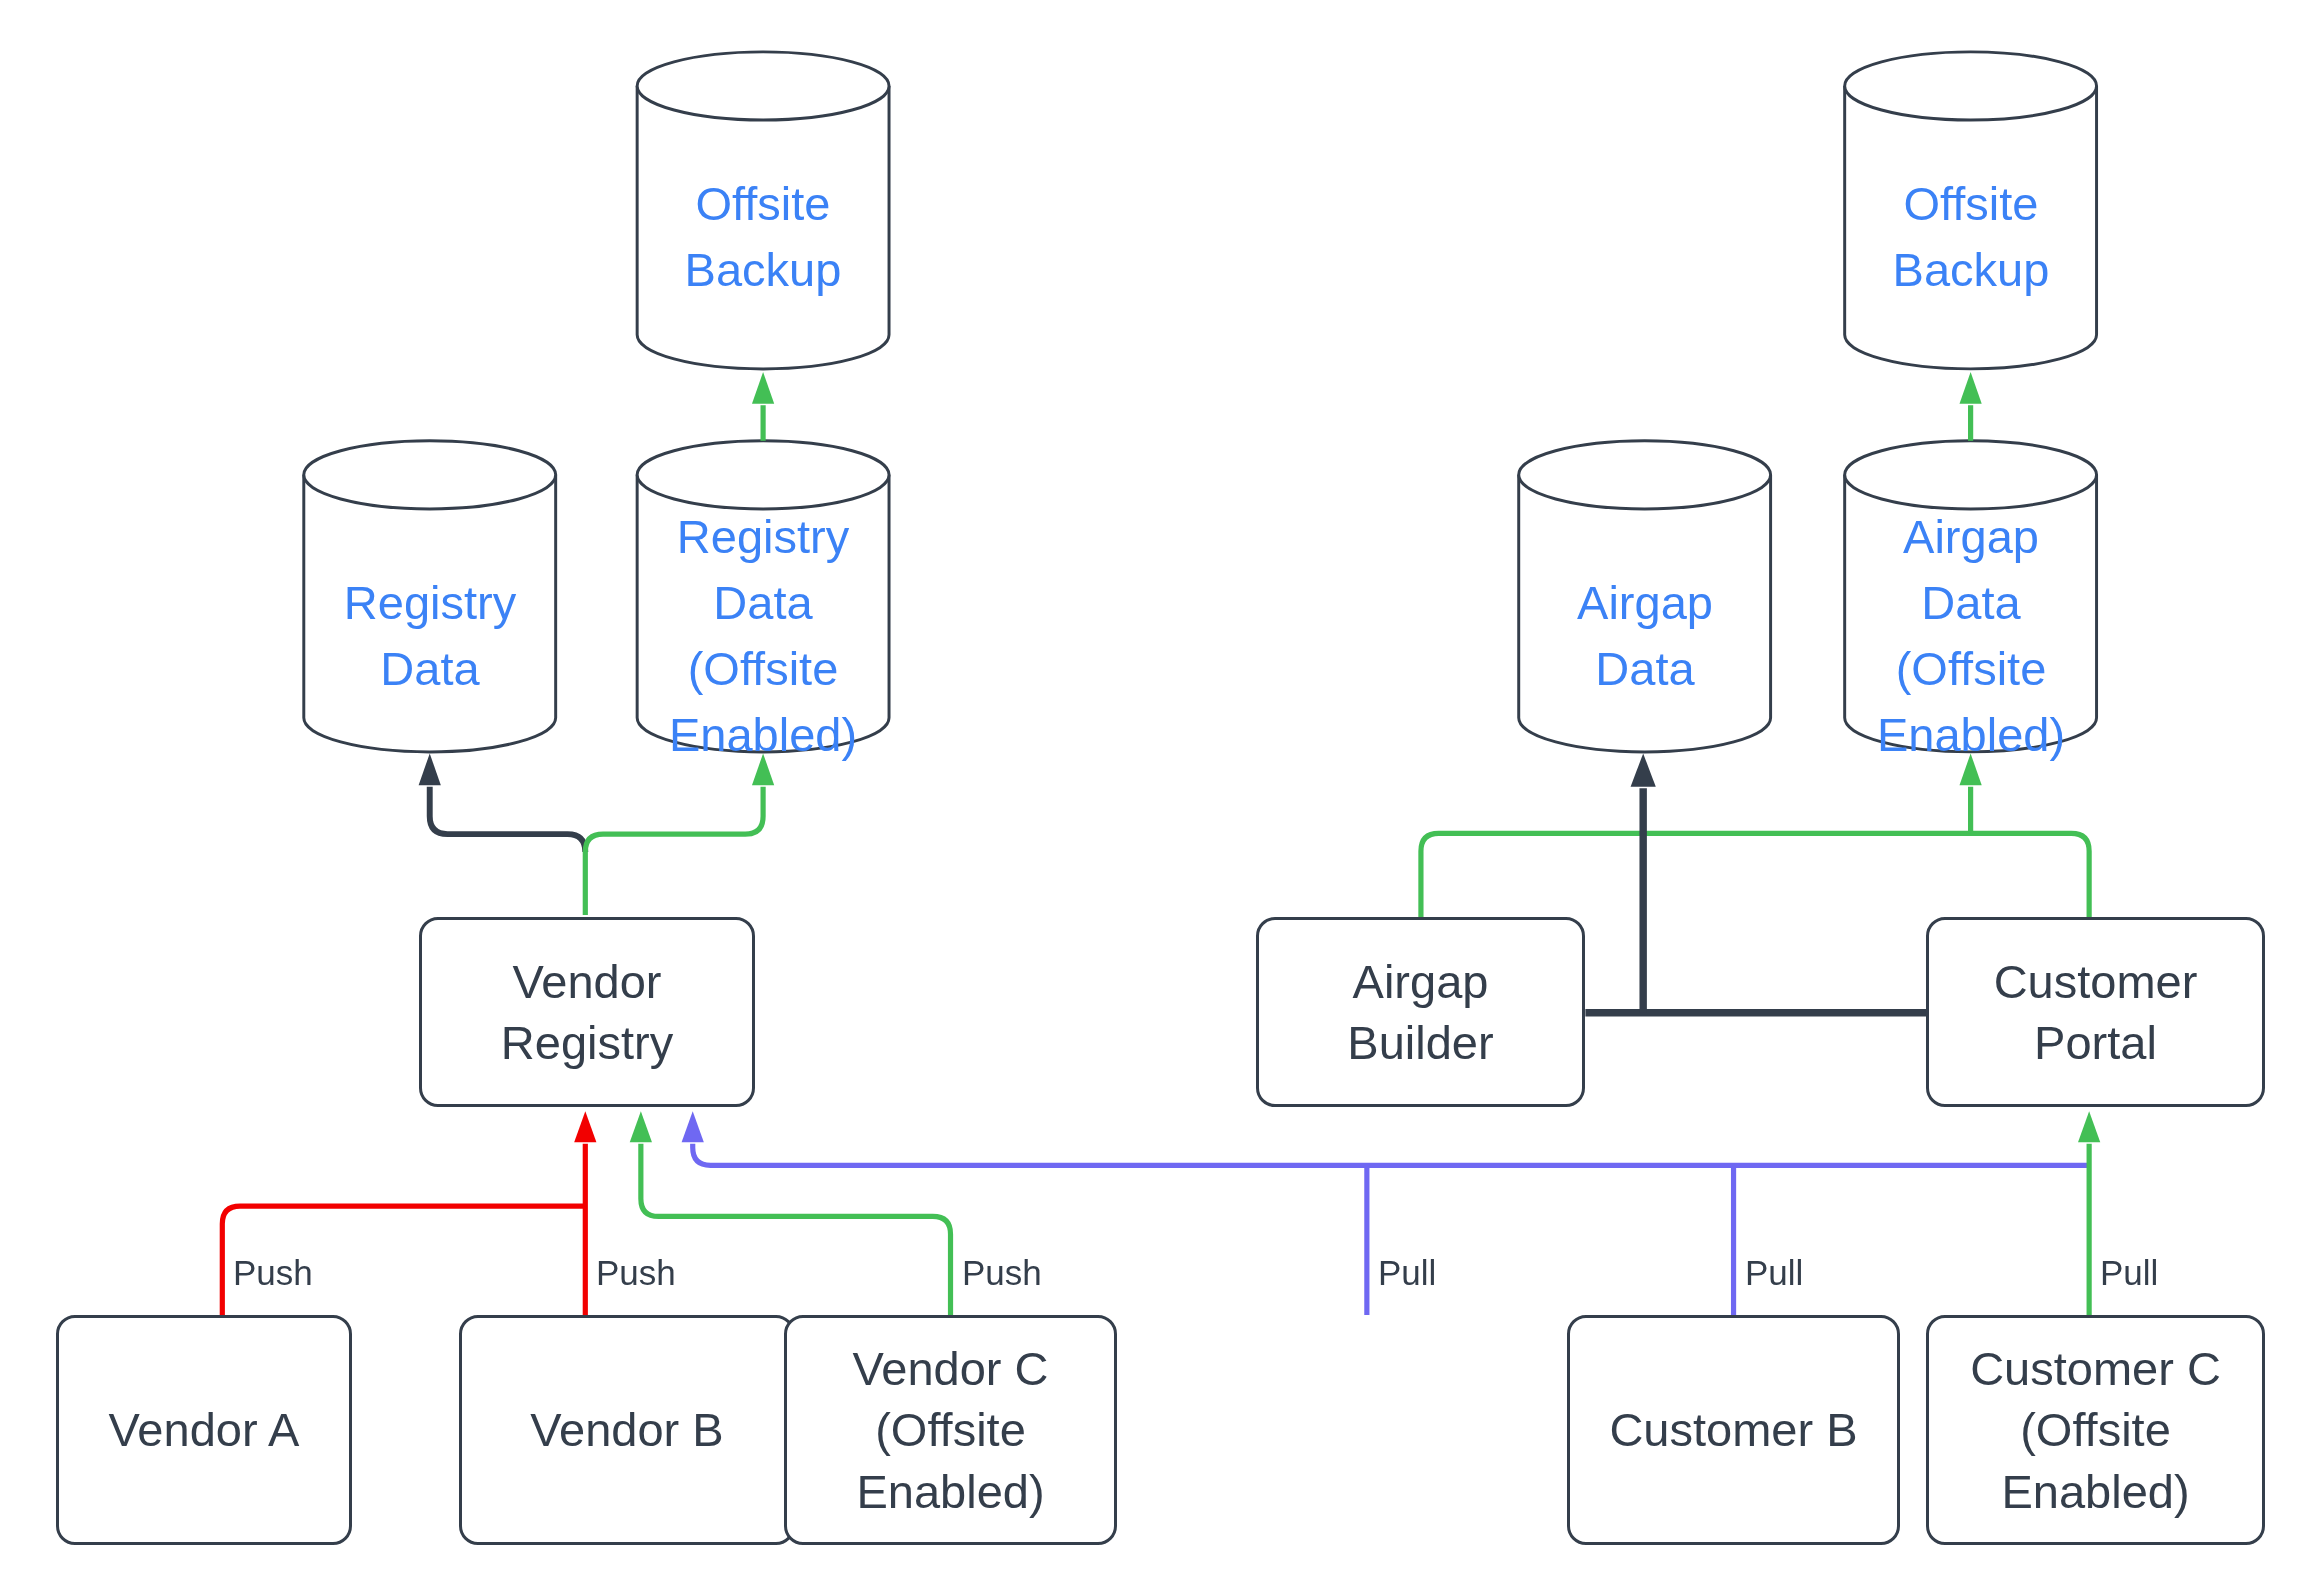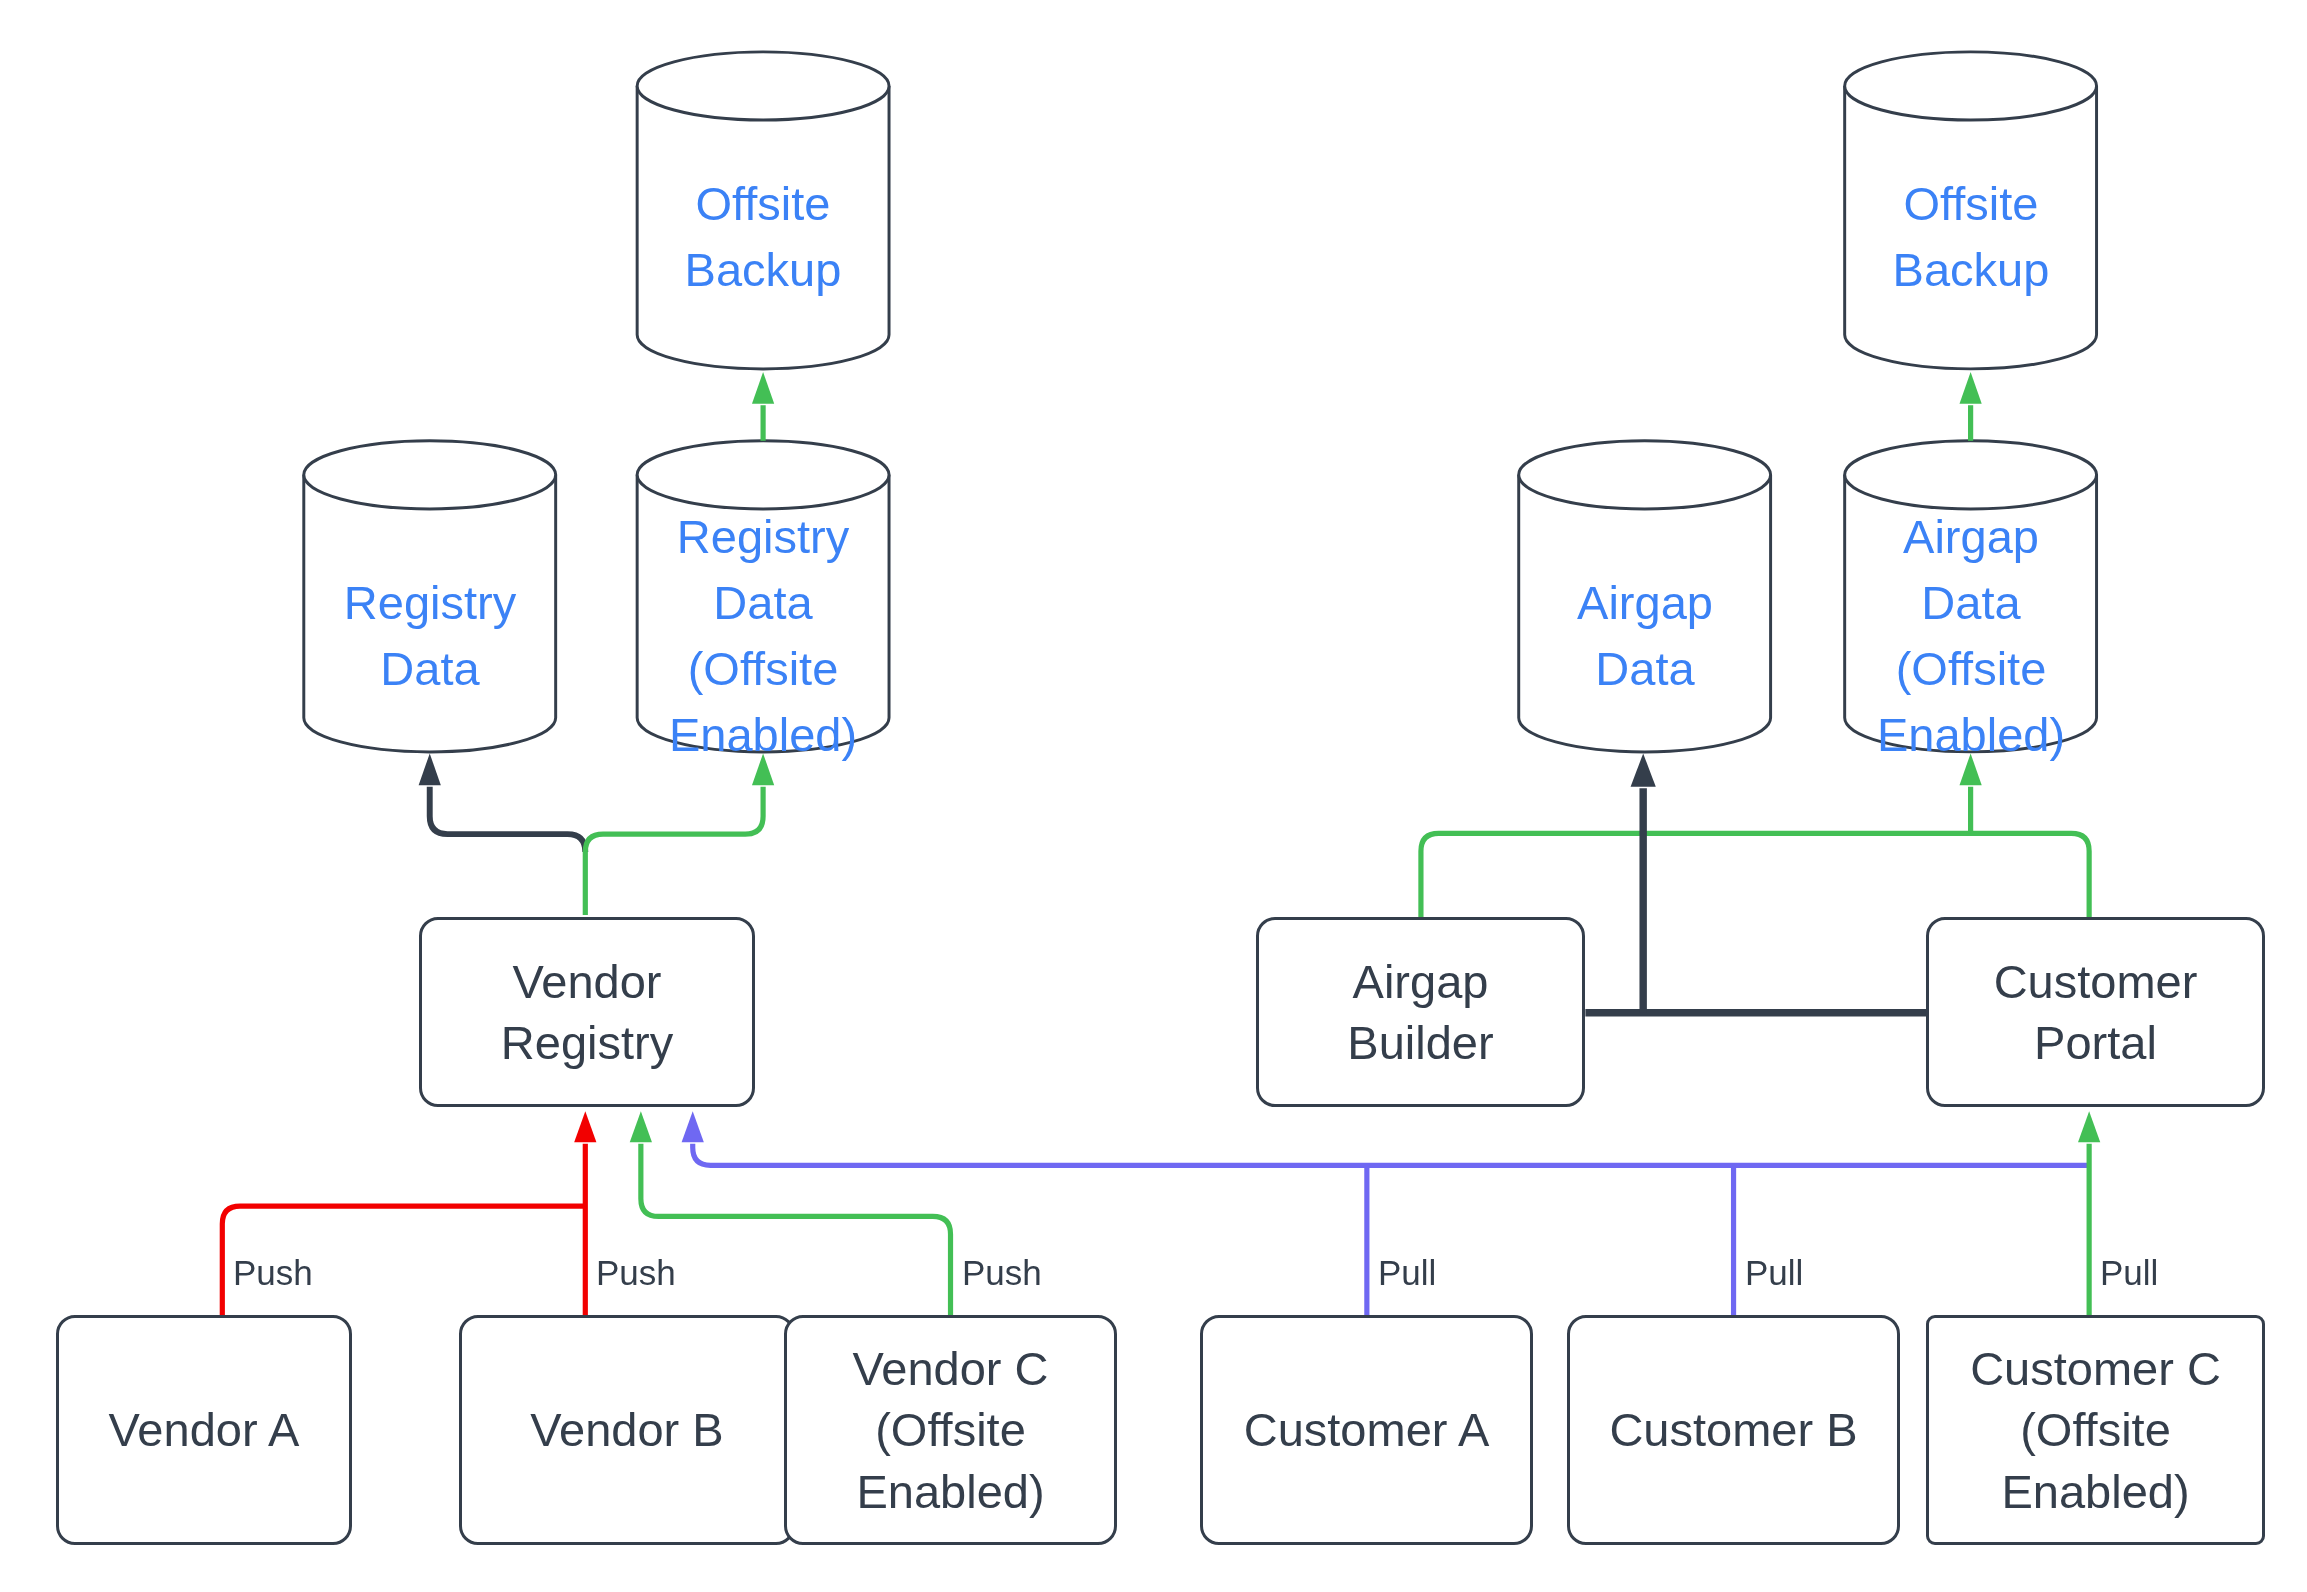--- a/index.html
+++ b/index.html
@@ -139,27 +139,24 @@
     <span>Vendor A</span>
   </div>
   <div class="node-box" style="left:419px; top:1315px; width:336px; height:230px;margin-left:40px;">
     <span>Vendor B</span>
   </div>
   <div class="node-box" style="left:784px; top:1315px; width:333px; height:230px;">
     <span>Vendor C
 (Offsite
 Enabled)</span>
   </div>
-  <div class="node-box" style="left:1200px; top:1315px; width:333px; height:230px;">
-    <span>Customer A</span>
-  </div>
   <div class="node-box" style="left:1567px; top:1315px; width:333px; height:230px;">
     <span>Customer B</span>
   </div>
-  <div class="node-box" style="left:1926px; top:1315px; width:339px; height:230px;border-radius:9px;">
+  <div class="node-box" style="left:1926px; top:1315px; width:339px; height:230px;">
     <span>Customer C
 (Offsite
 Enabled)</span>
   </div>
 
   <div class="cyl-label" style="left:637px; top:111px; width:252px; height:252px;">
     <span>Offsite
 Backup</span>
   </div>
   <div class="cyl-label" style="left:304px; top:509px; width:252px; height:254px;">

